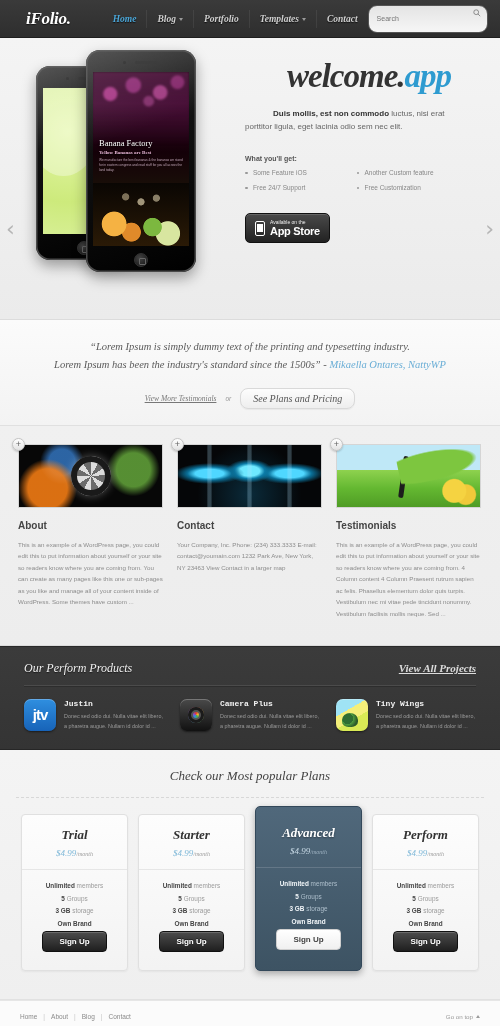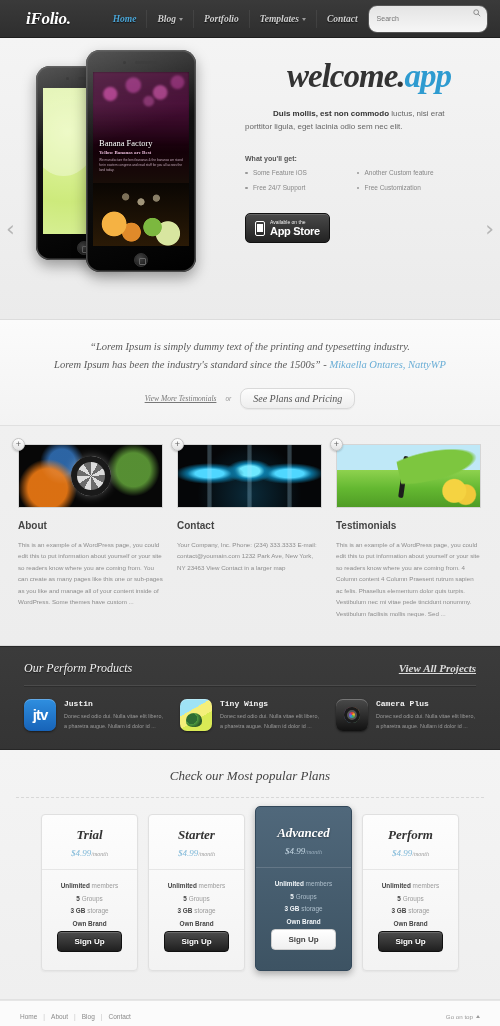--- a/index.html
+++ b/index.html
@@ -425,21 +425,21 @@
     border-bottom: 1px solid #e1e1e1;
   }
   .plans-title {
     text-align:center;
     font-family:"Liberation Serif",serif; font-style:italic;
     font-size: 13px; color: #444;
   }
   .plans-rule { border-top: 1px dashed #d8d8d8; margin: 13px 0 16px; }
   .plan-row { display:flex; gap: 10px; justify-content:center; }
   .plan {
-    width: 97px;
+    width: 107px;
     background: linear-gradient(180deg,#fdfdfd,#f3f3f3);
     border: 1px solid #e0e0e0;
     border-radius: 4px;
     padding: 12px 0 14px;
     text-align:center;
     box-shadow: 0 1px 2px rgba(0,0,0,.05);
   }
   .plan.featured {
     background: linear-gradient(180deg,#50687b,#3d5363);
     border: 1px solid #33485a;
@@ -647,30 +647,30 @@
     <div class="products-rule"></div>
     <div class="product-list" id="product-list">
         <div class="product">
           <div class="prod-icon ic-jtv"></div>
           <div>
             <div class="prod-name">Justin</div>
             <div class="prod-text">Donec sed odio dui. Nulla vitae elit libero, a pharetra augue. Nullam id dolor id ...</div>
           </div>
         </div>
         <div class="product">
+          <div class="prod-icon ic-camera"></div>
+          <div>
+            <div class="prod-name">Camera Plus</div>
+            <div class="prod-text">Donec sed odio dui. Nulla vitae elit libero, a pharetra augue. Nullam id dolor id ...</div>
+          </div>
+        </div>
+        <div class="product">
           <div class="prod-icon ic-wings"></div>
           <div>
             <div class="prod-name">Tiny Wings</div>
-            <div class="prod-text">Donec sed odio dui. Nulla vitae elit libero, a pharetra augue. Nullam id dolor id ...</div>
-          </div>
-        </div>
-        <div class="product">
-          <div class="prod-icon ic-camera"></div>
-          <div>
-            <div class="prod-name">Camera Plus</div>
             <div class="prod-text">Donec sed odio dui. Nulla vitae elit libero, a pharetra augue. Nullam id dolor id ...</div>
           </div>
         </div>
       </div>
   </div>
 
   <div class="plans-band">
     <div class="plans-title">Check our Most popular Plans</div>
     <div class="plans-rule"></div>
     <div class="plan-row" id="plan-row">

